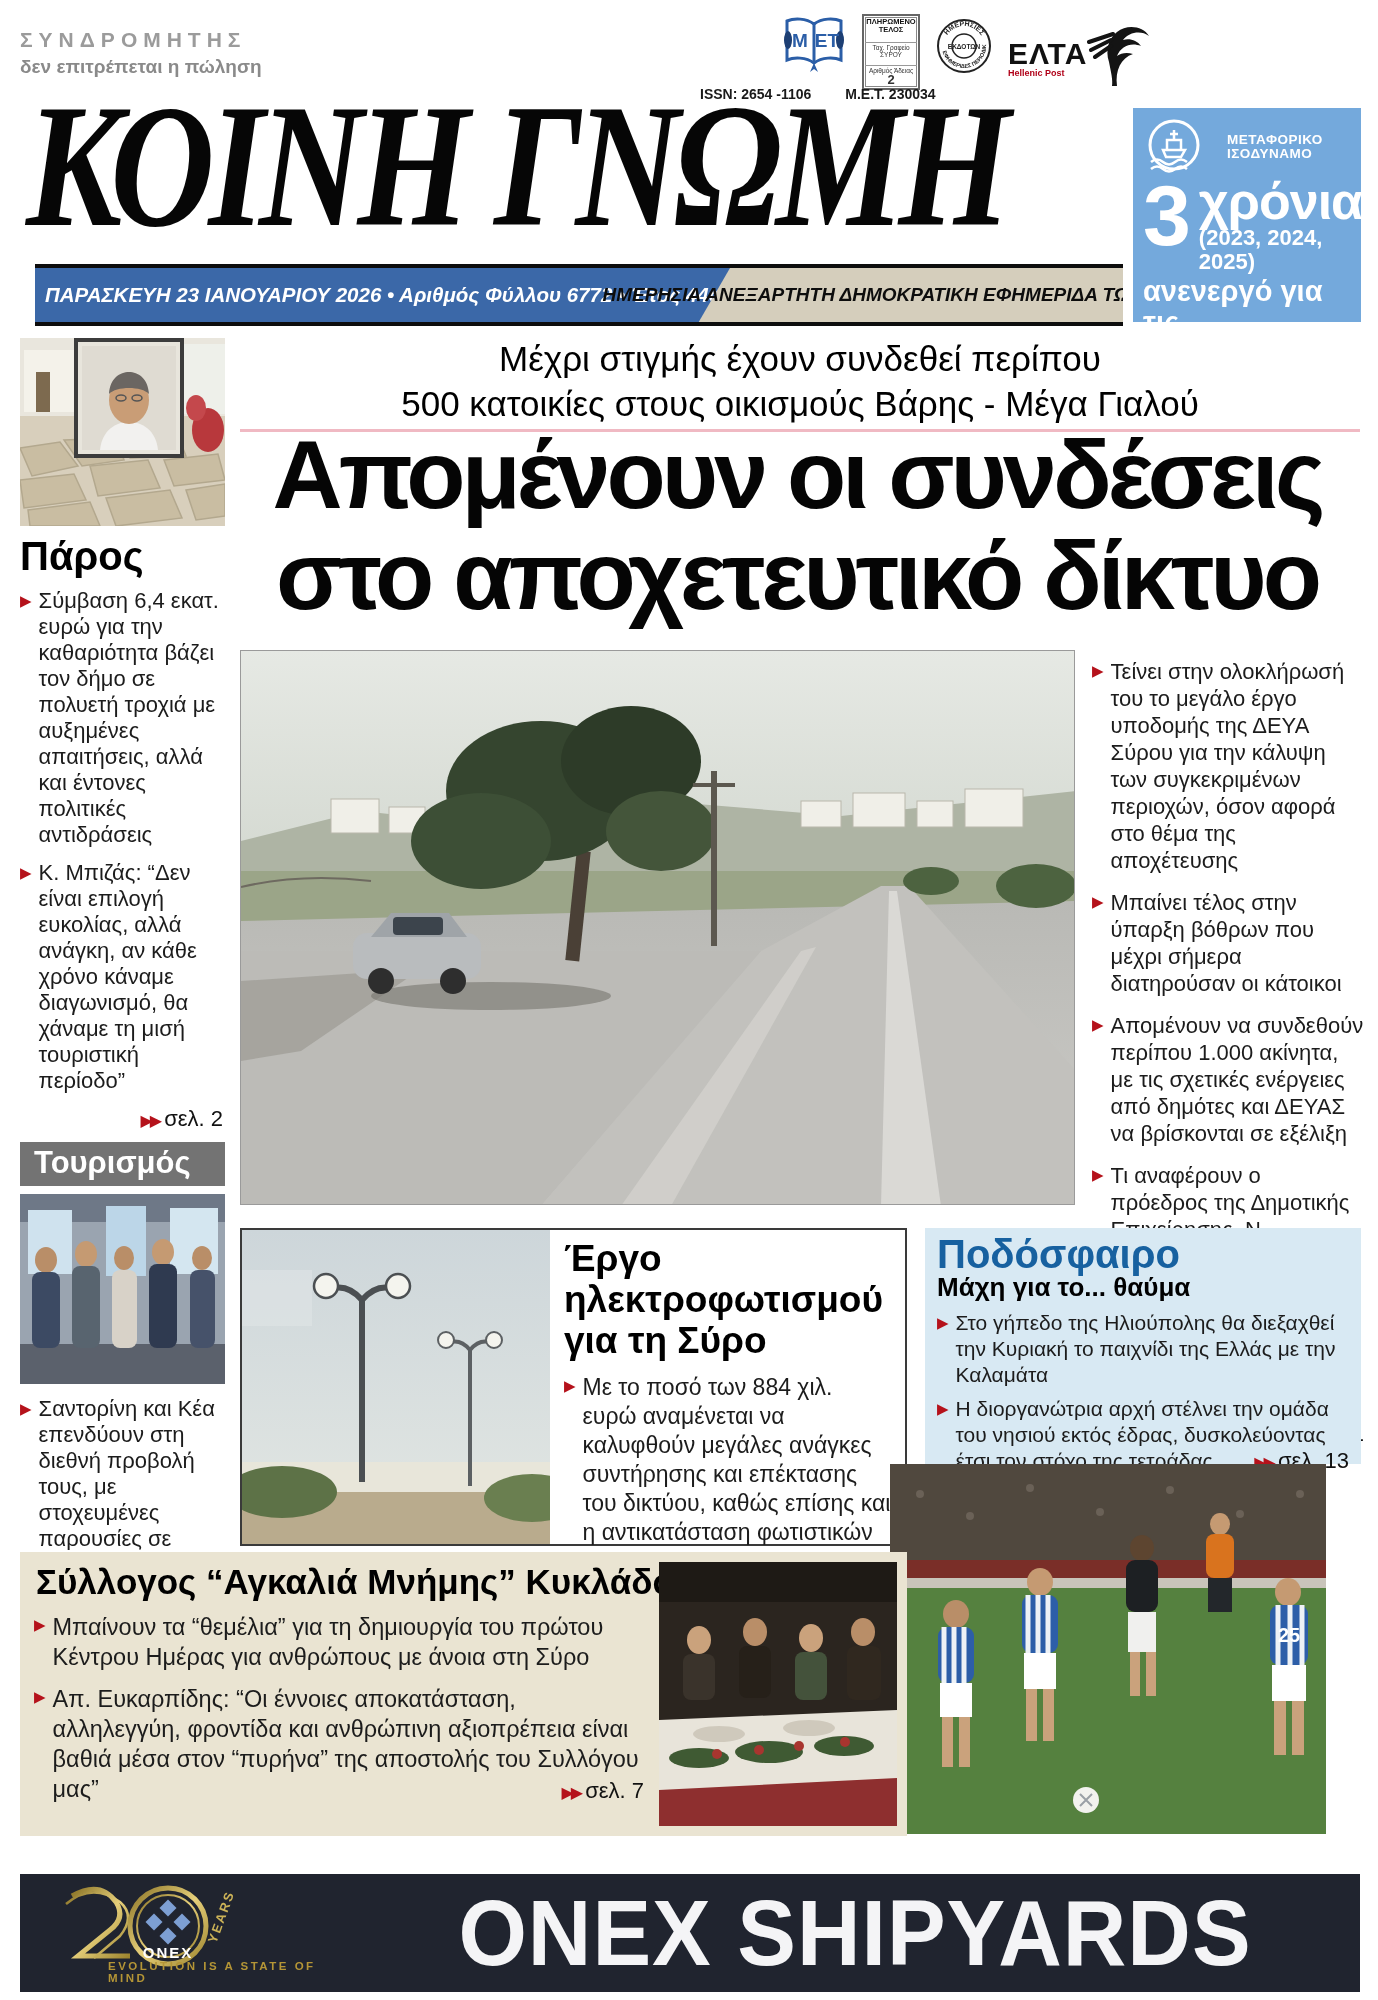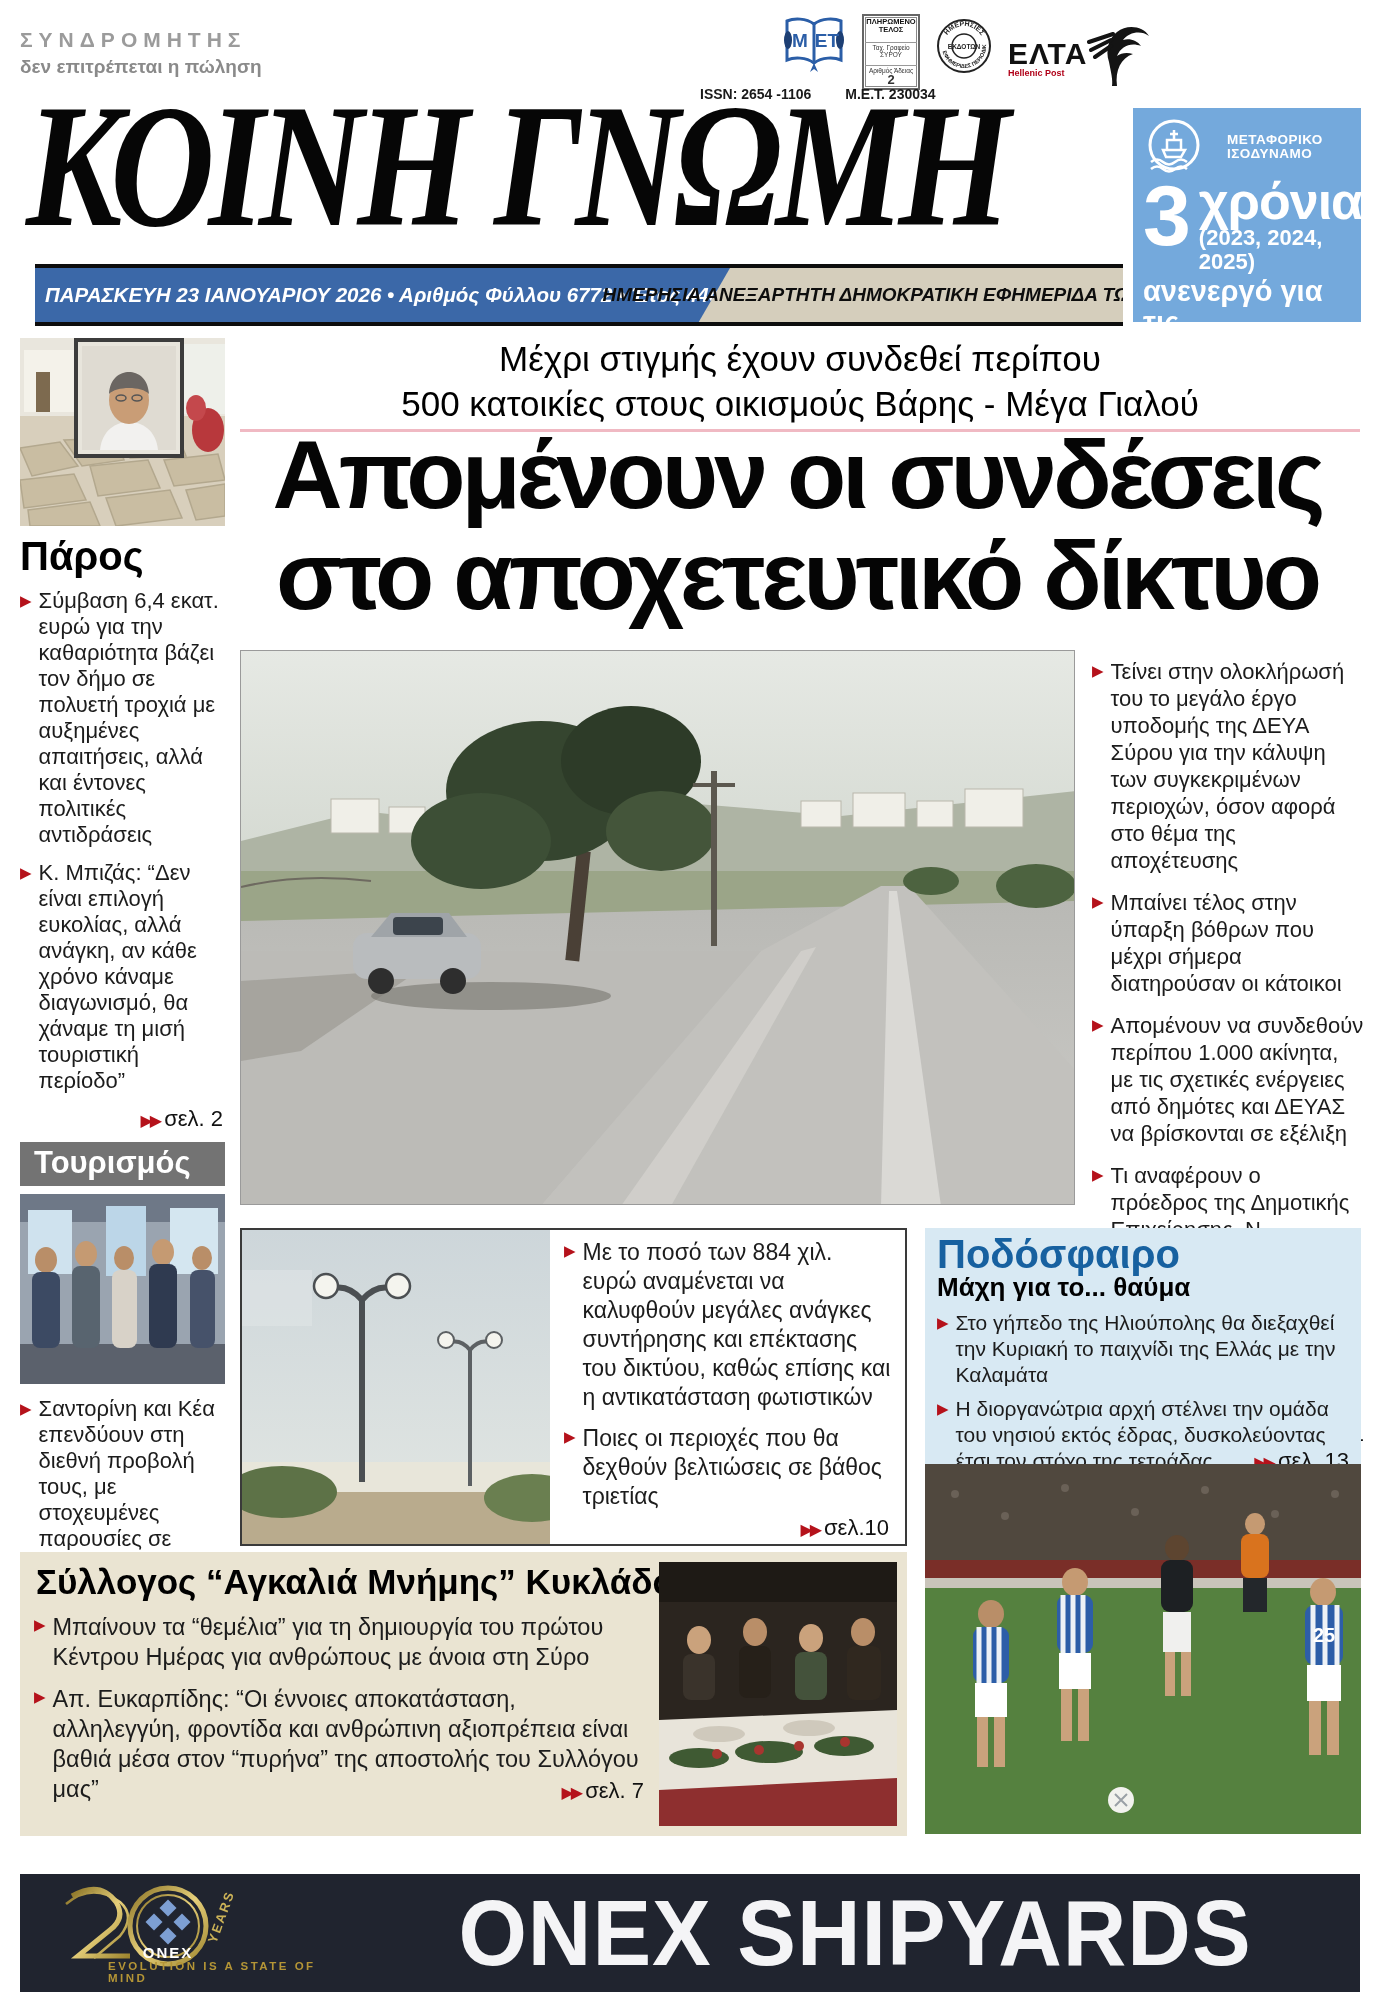--- a/index.html
+++ b/index.html
@@ -94,21 +94,21 @@
   .lightbox h2{margin:0 0 12px 0;font-size:37px;line-height:41px;font-weight:900;color:#000;}
   .lightbox .bullet .btxt{font-size:23px;line-height:29px;}
 
   
   .footpanel{position:absolute;left:925px;top:1228px;width:436px;height:236px;background:#d8e9f3;
              box-sizing:border-box;padding:8px 12px;}
   .footpanel .t1{color:#1761a0;font-weight:900;font-size:40px;line-height:36px;}
   .footpanel .t2{color:#000;font-weight:900;font-size:26px;line-height:30px;margin-bottom:8px;}
   .footpanel .bullet{margin-bottom:8px;}
   .footpanel .bullet .btxt{font-size:21px;line-height:26px;}
-  .footphoto{position:absolute;left:925px;top:1464px;width:436px;height:370px;overflow:hidden;}
+  .footphoto{position:absolute;left:890px;top:1464px;width:436px;height:370px;overflow:hidden;}
 
   
   .membox{position:absolute;left:20px;top:1552px;width:887px;height:284px;background:#eae4d2;
           box-sizing:border-box;padding:10px 14px;}
   .membox h2{margin:0 0 10px 2px;font-size:35px;line-height:40px;font-weight:900;color:#000;}
   .membox .btxt{font-size:23.5px;line-height:30px;}
   .membox .txtarea{width:610px;position:relative;}
   .memphoto{position:absolute;right:10px;top:10px;width:238px;height:264px;overflow:hidden;}
 
   
@@ -401,20 +401,21 @@
             <path d="M228 120 q10 -12 22 -7"></path>
         </g>
         <circle cx="204" cy="110" r="8" fill="#f4f4ee" stroke="#5c6063" stroke-width="2"></circle>
         <circle cx="252" cy="110" r="8" fill="#f4f4ee" stroke="#5c6063" stroke-width="2"></circle>
         <ellipse cx="40" cy="262" rx="55" ry="26" fill="#5d7247"></ellipse>
         <ellipse cx="290" cy="268" rx="48" ry="24" fill="#6a7f50"></ellipse>
         <path d="M0 96 L70 96 L70 40 L0 40 Z" fill="#dfe4e6" opacity=".6"></path>
       </svg>
     </div>
     <div class="ltext">
+      <h2><span>Έργο ηλεκτροφωτισμού</span><br><span>για τη Σύρο</span></h2>
       <div class="bullet">
         <span class="tri">▶</span>
         <span class="btxt">Με το ποσό των 884 χιλ. ευρώ αναμένεται να καλυφθούν μεγάλες ανάγκες συντήρησης και επέκτασης του δικτύου, καθώς επίσης και η αντικατάσταση φωτιστικών</span>
       </div>
       <div class="bullet" style="margin-bottom:4px;">
         <span class="tri">▶</span>
         <span class="btxt">Ποιες οι περιοχές που θα δεχθούν βελτιώσεις σε βάθος τριετίας</span>
       </div>
       <div class="prefline pref">
         <span class="arr">▶▶</span><span>σελ.10</span>

